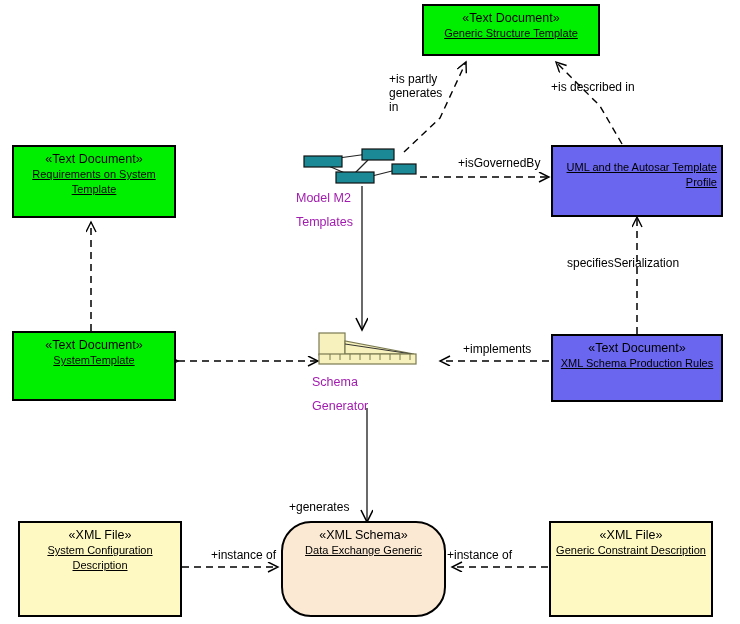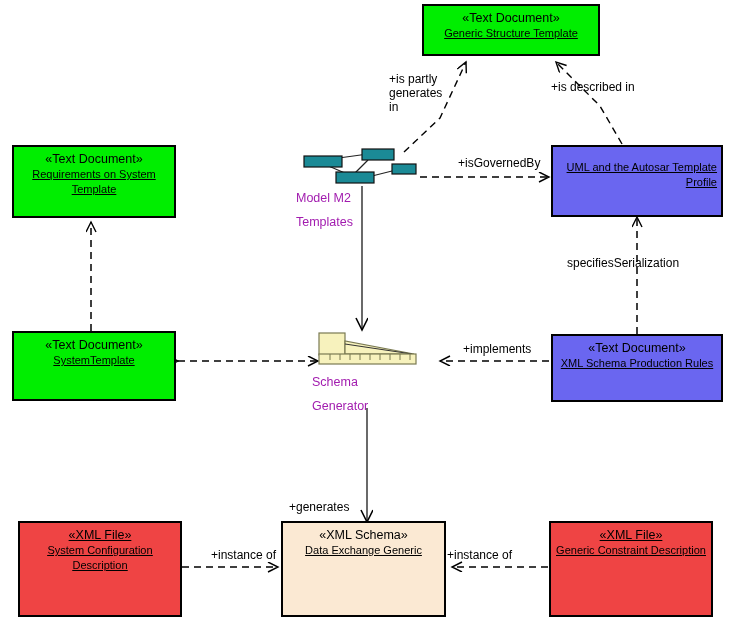--- a/index.html
+++ b/index.html
@@ -43,21 +43,21 @@
     white-space: nowrap;
   }
   .node .nm {
     display: block;
     font-size: 11px;
     text-decoration: underline;
     padding: 0 4px;
   }
   .green  { background: #00ee00; }
   .blue   { background: #6a66f0; }
-  .gold   { background: #ef4444; text-decoration: underline; }
+  .gold   { background: #fef9c3; }
   .cream  { background: #fbe9d3; }
 
   .edge-label {
     position: absolute;
     font-size: 12px;
     line-height: 14px;
     color: #000000;
     white-space: pre;
     background: transparent;
   }
@@ -154,21 +154,21 @@
   <div class="node blue" style="left:551px; top:334px; width:172px; height:68px;">
     <span class="stereo">«Text Document»</span>
     <span class="nm">XML Schema Production Rules</span>
   </div>
 
   <div class="node gold" style="left:18px; top:521px; width:164px; height:96px;">
     <span class="stereo">«XML File»</span>
     <span class="nm">System Configuration Description</span>
   </div>
 
-  <div class="node cream" style="left:281px; top:521px; width:165px; height:96px;">
+  <div class="node cream" style="left:281px; top:521px; width:165px; height:96px;border-radius:30px;">
     <span class="stereo">«XML Schema»</span>
     <span class="nm">Data Exchange Generic</span>
   </div>
 
   <div class="node gold" style="left:549px; top:521px; width:164px; height:96px;">
     <span class="stereo">«XML File»</span>
     <span class="nm">Generic Constraint Description</span>
   </div>
 
   <div class="icon-box" style="left:300px; top:148px; width:118px; height:36px;">

